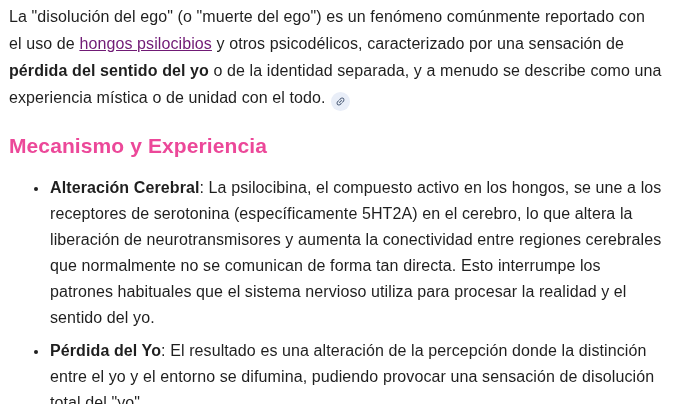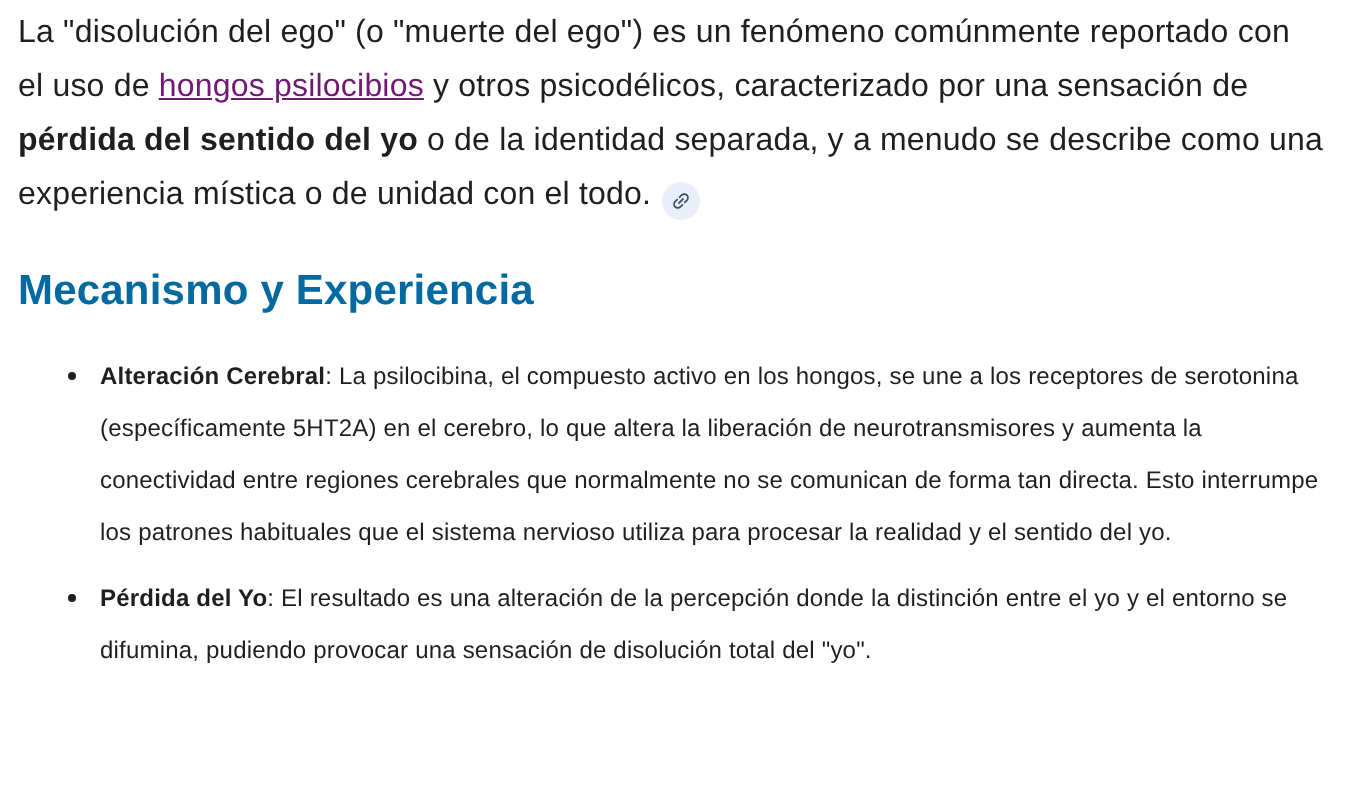--- a/index.html
+++ b/index.html
@@ -46,30 +46,30 @@
     width: 11px;
     height: 11px;
     transform: rotate(-45deg);
     display: block;
   }
   h2.section-heading {
     margin: 21px 0 15px 0;
     font-size: 21px;
     line-height: 28px;
     font-weight: 700;
-    color: #0369a1;
+    color: #ec4899;
     letter-spacing: 0.1px;
   }
   ul.bullet-list {
     margin: 0;
     padding: 0 0 0 40px;
     list-style: disc;
   }
   ul.bullet-list li {
-    font-size: 12px;
+    font-size: 16px;
     line-height: 26px;
     letter-spacing: 0.1px;
     margin: 0 0 7px 0;
     padding-left: 1px;
   }
   ul.bullet-list li::marker { color: #1f1f1f; font-size: 13px; }
   .term { font-weight: 700; }
 </style>
 </head>
 <body>

